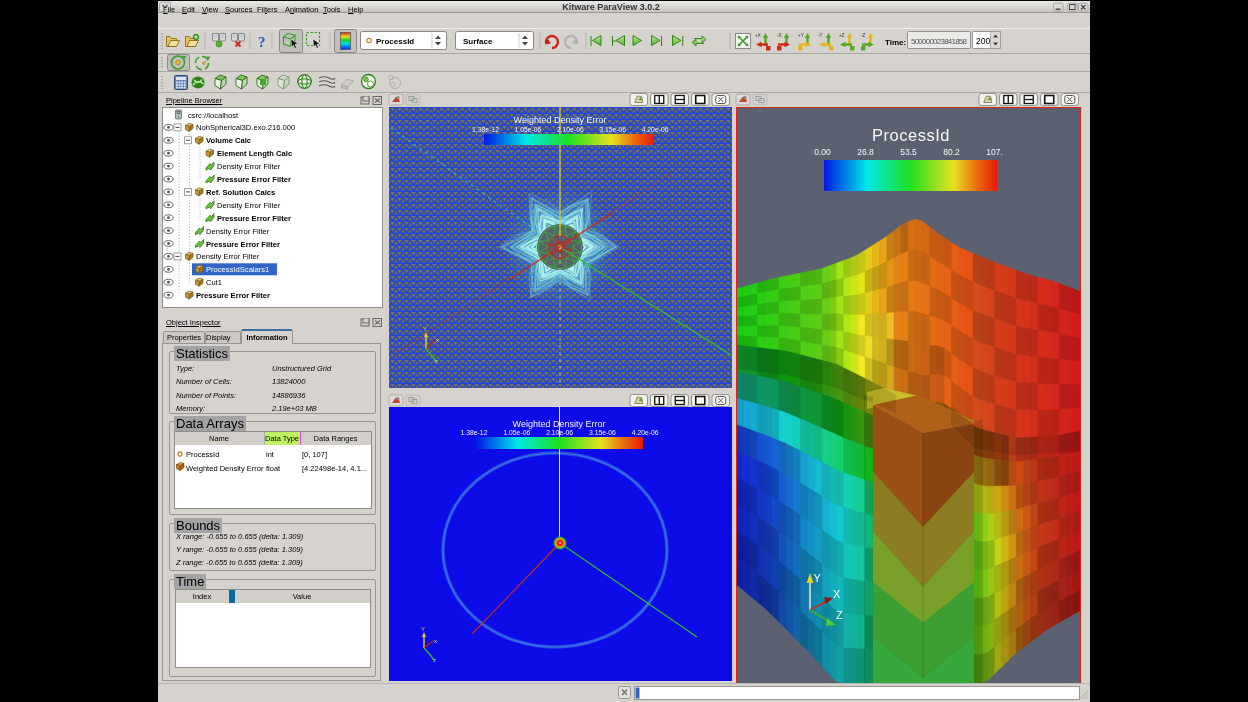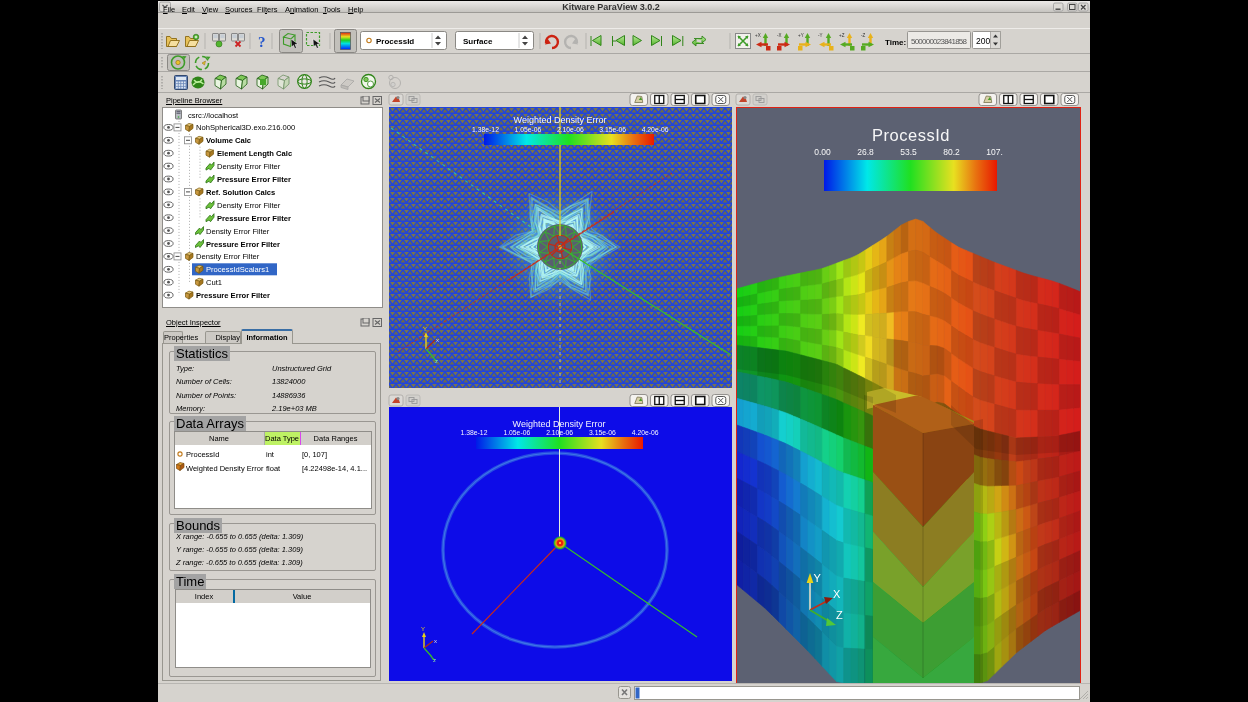--- a/index.html
+++ b/index.html
@@ -432,22 +432,22 @@
       <text x="34" y="191.1" font-size="7.6" font-weight="bold" fill="#000">Pressure Error Filter</text>
 </svg>
 <div class="abs dt" style="left:166px;top:318px">Object Inspector</div>
 <svg class="abs" style="left:360px;top:318px" width="24" height="10">
 <rect x="1" y="1" width="8" height="7" fill="none" stroke="#666" stroke-width="1"></rect>
       <rect x="3" y="0" width="6" height="5" fill="#d6d3ce" stroke="#666" stroke-width="1"></rect>
 <rect x="13" y="0.5" width="8.5" height="8" fill="none" stroke="#666" stroke-width="1"></rect>
 <path d="M15 2.5 L20 6.5 M20 2.5 L15 6.5" stroke="#666" stroke-width="1.1"></path>
     </svg>
 <div class="abs" style="left:162px;top:343px;width:219px;height:338px;border:1px solid #98968f;background:#d6d3ce"></div>
-<div class="abs" style="left:163px;top:331px;width:20px;height:12px;background:#ccc9c4;border:1px solid #98968f;border-bottom:none;border-radius:2px 2px 0 0;font-size:7.5px;text-align:center;padding-top:1px">Properties</div>
-<div class="abs" style="left:205px;top:331px;width:36px;height:12px;background:#ccc9c4;border:1px solid #98968f;border-bottom:none;border-radius:2px 2px 0 0;font-size:7.5px;text-align:right;padding-top:1px">Display</div>
+<div class="abs" style="left:163px;top:331px;width:42px;height:12px;background:#ccc9c4;border:1px solid #98968f;border-bottom:none;border-radius:2px 2px 0 0;font-size:7.5px;text-align:center;padding-top:1px">Properties</div>
+<div class="abs" style="left:205px;top:331px;width:36px;height:12px;background:#ccc9c4;border:1px solid #98968f;border-bottom:none;border-radius:2px 2px 0 0;font-size:7.5px;text-align:left;padding-top:1px">Display</div>
 <div class="abs" style="left:241px;top:329px;width:52px;height:15px;background:#d6d3ce;border:1px solid #98968f;border-bottom:none;border-radius:2px 2px 0 0;font-size:7.5px;font-weight:bold;text-align:center;padding-top:2px;border-top:2px solid #3a6ea5">Information</div>
 <div class="abs gb" style="left:169px;top:351px;width:207px;height:63px"></div>
 <div class="abs gbl" style="left:174px;top:346px">Statistics</div>
 <div class="abs txt" style="left:176px;top:364.0px">Type:</div>
 <div class="abs txt" style="left:272px;top:364.0px">Unstructured Grid</div>
 <div class="abs txt" style="left:176px;top:377.3px">Number of Cells:</div>
 <div class="abs txt" style="left:272px;top:377.3px">13824000</div>
 <div class="abs txt" style="left:176px;top:390.6px">Number of Points:</div>
 <div class="abs txt" style="left:272px;top:390.6px">14886936</div>
 <div class="abs txt" style="left:176px;top:403.9px">Memory:</div>
@@ -473,21 +473,21 @@
 <text x="128" y="25" font-size="7.5">[4.22498e-14, 4.1...</text>
 </svg>
 <div class="abs gb" style="left:169px;top:523px;width:207px;height:48px"></div>
 <div class="abs gbl" style="left:174px;top:518px">Bounds</div>
 <div class="abs txt" style="left:176px;top:531.5px">X range: -0.655 to 0.655 (delta: 1.309)</div>
 <div class="abs txt" style="left:176px;top:544.8px">Y range: -0.655 to 0.655 (delta: 1.309)</div>
 <div class="abs txt" style="left:176px;top:558.1px">Z range: -0.655 to 0.655 (delta: 1.309)</div>
 <div class="abs gb" style="left:169px;top:579px;width:207px;height:98px"></div>
 <div class="abs gbl" style="left:174px;top:574px">Time</div>
 <div class="abs" style="left:174.5px;top:589px;width:196px;height:79px;background:#fff;border:1px solid #8f8d89"></div>
-<div class="abs" style="left:175.5px;top:590px;width:59px;height:13px;background:#d2cfca;border-right:2px solid #0369a1;font-size:7.5px;text-align:center;padding-top:2px">Index</div>
+<div class="abs" style="left:175.5px;top:590px;width:59px;height:13px;background:#d2cfca;border-right:6px solid #0369a1;font-size:7.5px;text-align:center;padding-top:2px">Index</div>
 <div class="abs" style="left:234.5px;top:590px;width:135px;height:13px;background:#d2cfca;font-size:7.5px;text-align:center;padding-top:2px">Value</div>
 <svg class="abs" style="left:388px;top:93px" width="344" height="14">
 <rect width="344" height="14" fill="#d6d3ce"></rect>
 <rect x="1" y="1" width="14" height="11" rx="2" fill="#dcdad6" stroke="#a8a6a2" stroke-width="0.8"></rect>
 <path d="M4 9 L8 3.5 L11 6 L12 9 Z" fill="#c4442a"></path>
       <circle cx="10" cy="4.5" r="1.6" fill="#888"></circle>
 <rect x="18" y="1" width="14" height="11" rx="2" fill="#d2d0cc" stroke="#b8b6b2" stroke-width="0.8"></rect>
 <rect x="21" y="3.5" width="5" height="4" fill="none" stroke="#999" stroke-width="0.9"></rect>
       <rect x="24" y="5.5" width="5" height="4" fill="none" stroke="#999" stroke-width="0.9"></rect>
       <rect x="242.0" y="0.5" width="17.5" height="12" rx="2.5" fill="#f4f2ef" stroke="#8a8884" stroke-width="0.9"></rect>

